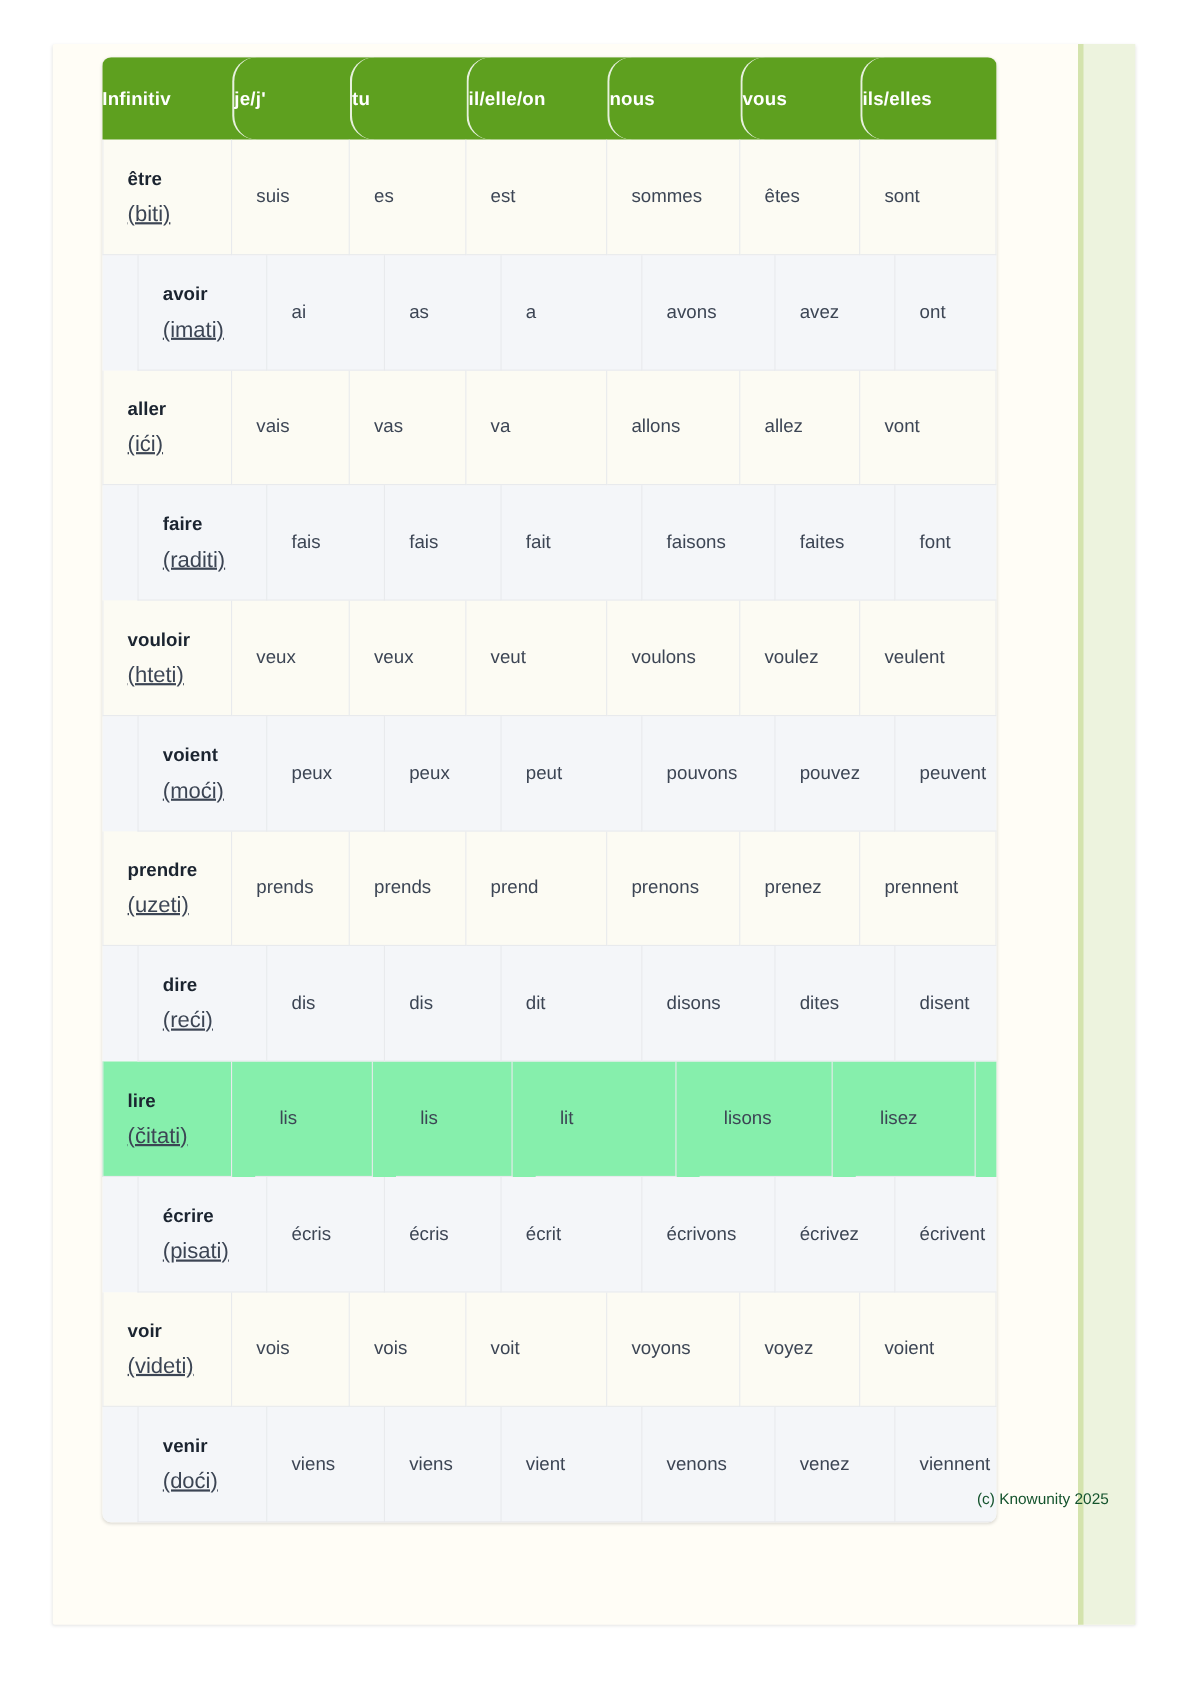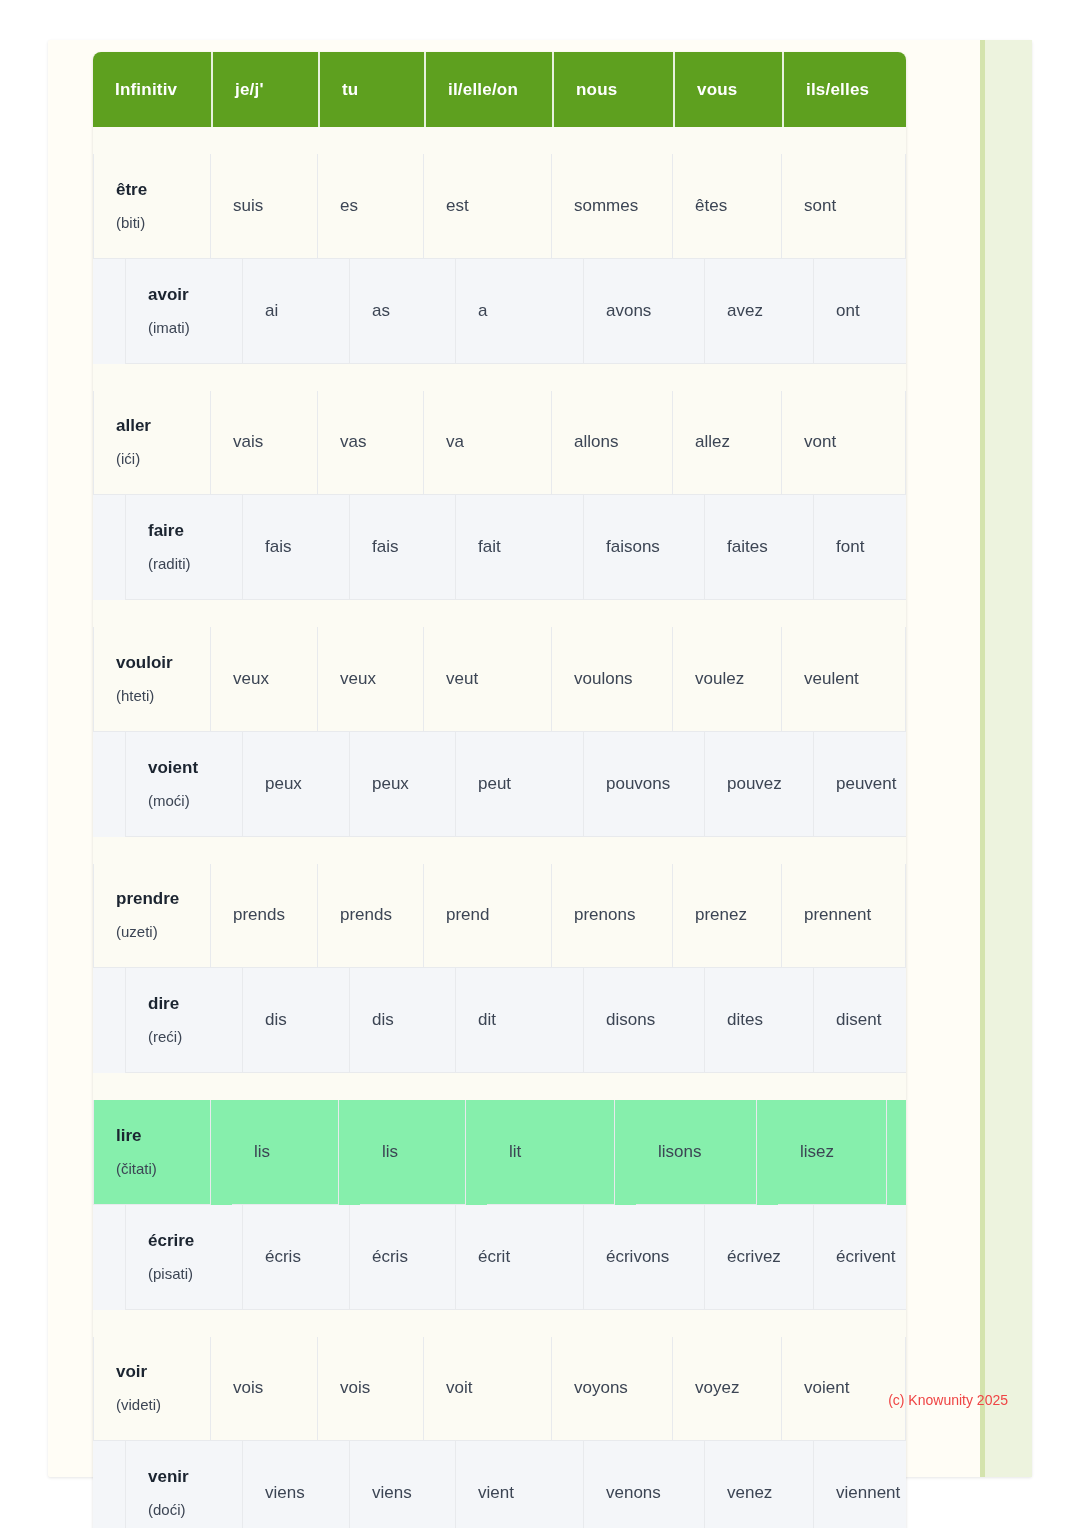--- a/index.html
+++ b/index.html
@@ -49,29 +49,29 @@
     display: grid;
     grid-template-columns: 118px 107px 106px 128px 121px 109px 124px;
   }
   .thead {
     height: 75px;
     background: #5ea01f;
   }
   .th {
     display: flex;
     align-items: center;
-    padding-left: 22px;
     color: #ffffff;
     font-size: 17px;
     font-weight: 700;
     letter-spacing: 0.2px;
+    border-radius: 22px;
   }
   .th + .th { border-left: 2px solid rgba(255,255,255,0.85); }
   .tr { height: 104.75px; }
-  .tr.odd  { background: #fcfbf3; margin-top: 27px; }
+  .tr.odd  { background: #fcfbf3; }
   .tr.even { background: #f4f6f9; padding-left: 32px; }
   .td {
     display: flex;
     align-items: center;
     padding: 0 10px 0 22px;
     font-size: 17px;
     color: #3c4554;
     border-right: 1px solid #e8eaed;
     border-bottom: 1px solid #e8eaed;
     overflow: hidden;
@@ -83,28 +83,29 @@
     justify-content: center;
     line-height: 33px;
   }
   .verb {
     font-weight: 700;
     color: #1b2430;
     font-size: 17px;
   }
   .translation {
     color: #3c4554;
-    font-size: 15px;
+    font-size: 20px;
+    text-decoration: underline;
   }
   .footer {
     position: absolute;
     right: 24px;
-    top: 1352px;
+    top: 1314px;
     font-size: 14px;
-    color: #ef4444;
+    color: #14532d;
   }
 </style>
 </head>
 <body>
 
 <div class="canvas">
   <div class="page" style="background: rgb(255, 253, 246);">
     <div class="stripe" style="background: rgb(237, 243, 222); border-left-color: rgb(212, 227, 173);"></div>
 
     <div class="table">

